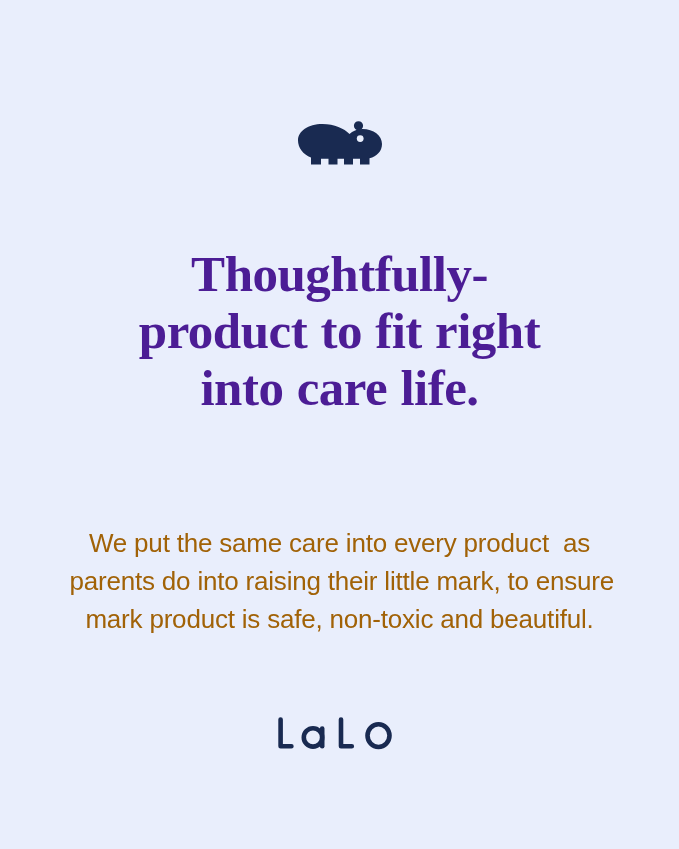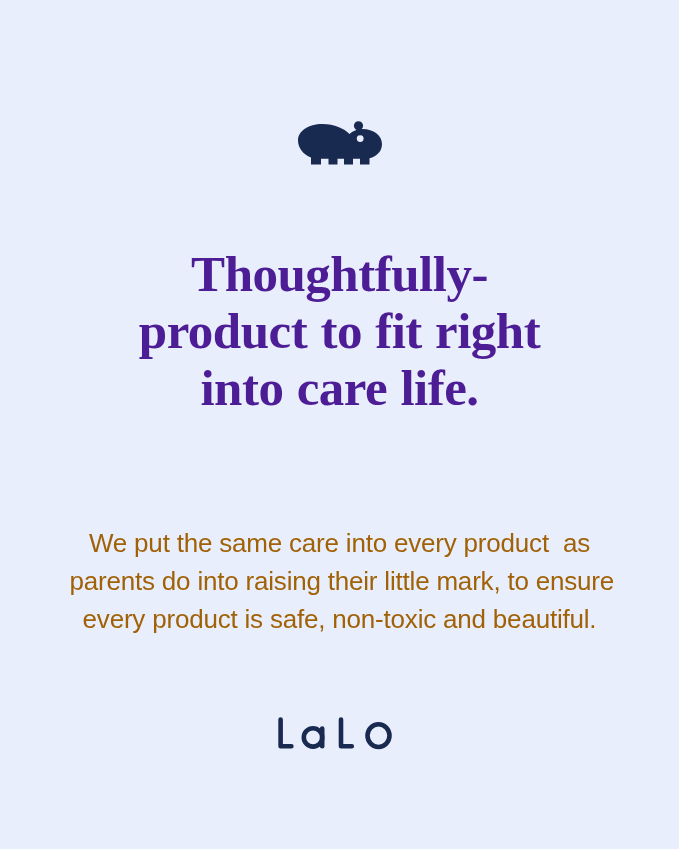--- a/index.html
+++ b/index.html
@@ -137,21 +137,21 @@
 
   <h1 class="headline">
     <span class="hl-line">Thoughtfully-</span>
     <span class="hl-line">product to fit right</span>
     <span class="hl-line">into care life.</span>
   </h1>
 
   <p class="body-copy">
     <span class="bc-line">We put the same care into every product  as</span>
     <span class="bc-line">parents do into raising their little mark, to ensure</span>
-    <span class="bc-line">every product is safe, non-toxic and beautiful.</span>
+    <span class="bc-line">mark product is safe, non-toxic and beautiful.</span>
   </p>
 
   <div class="wordmark">
     <svg viewBox="0 0 130 40" xmlns="http://www.w3.org/2000/svg" aria-hidden="true">
       <g fill="none" stroke="#192A51" stroke-width="4.6" stroke-linecap="round" stroke-linejoin="round">
 
         <path d="M5.6 6.5 L5.6 33.2 L16.4 33.2"></path>
 
         <circle cx="38.0" cy="24.4" r="9.2"></circle>
         <path d="M47.2 15.6 L47.2 33.2"></path>

